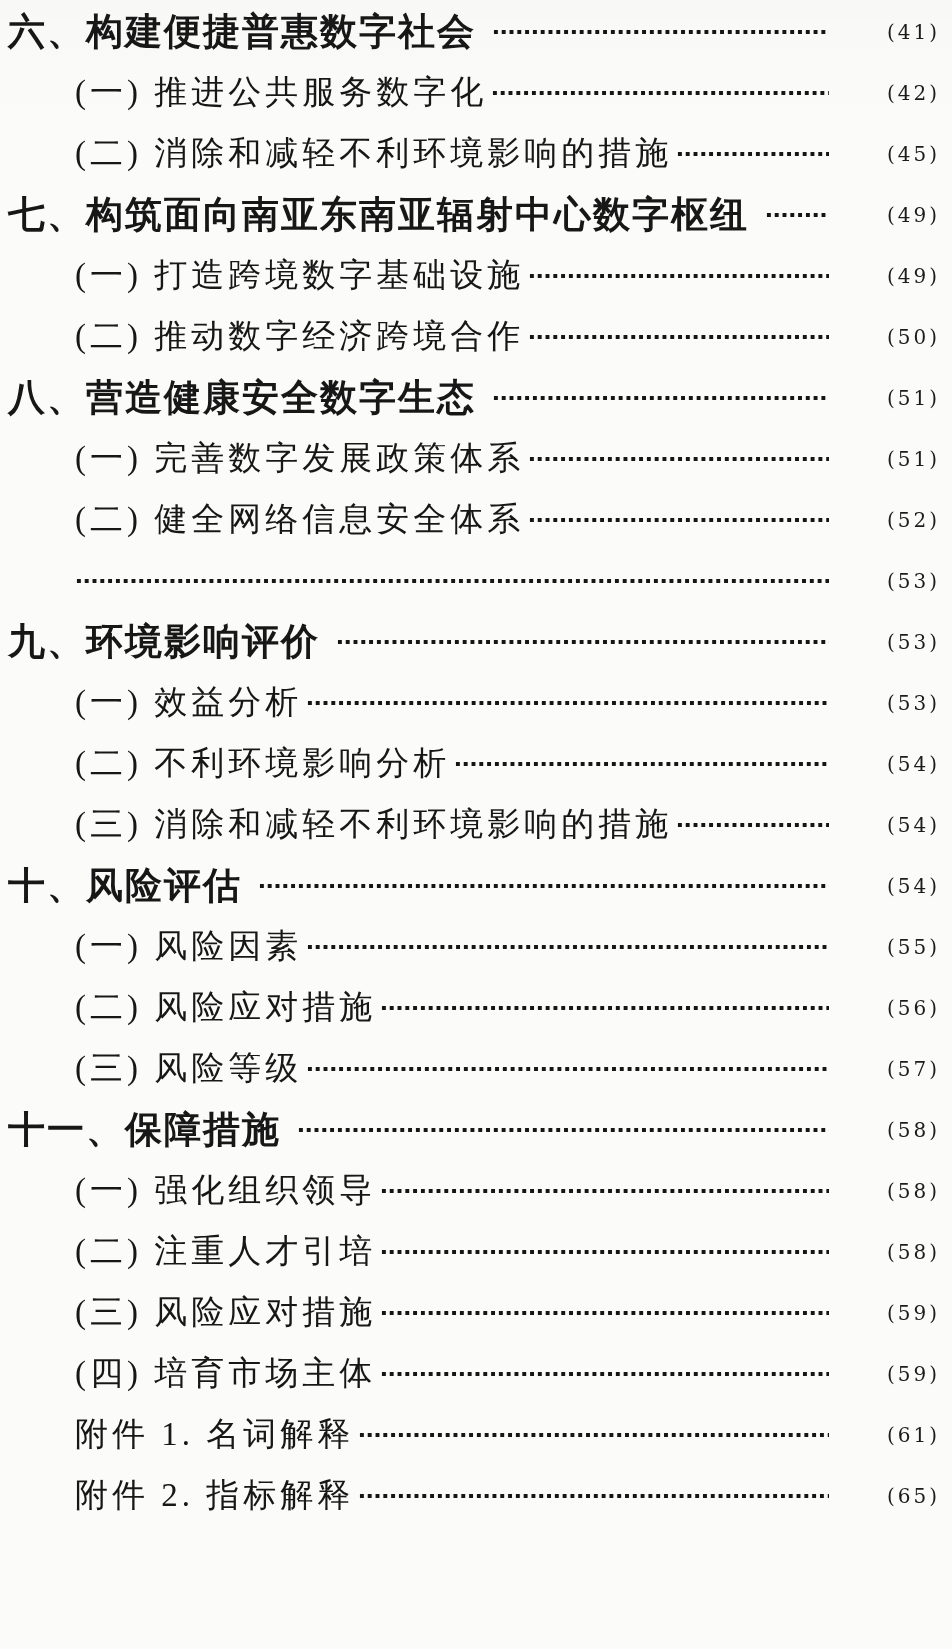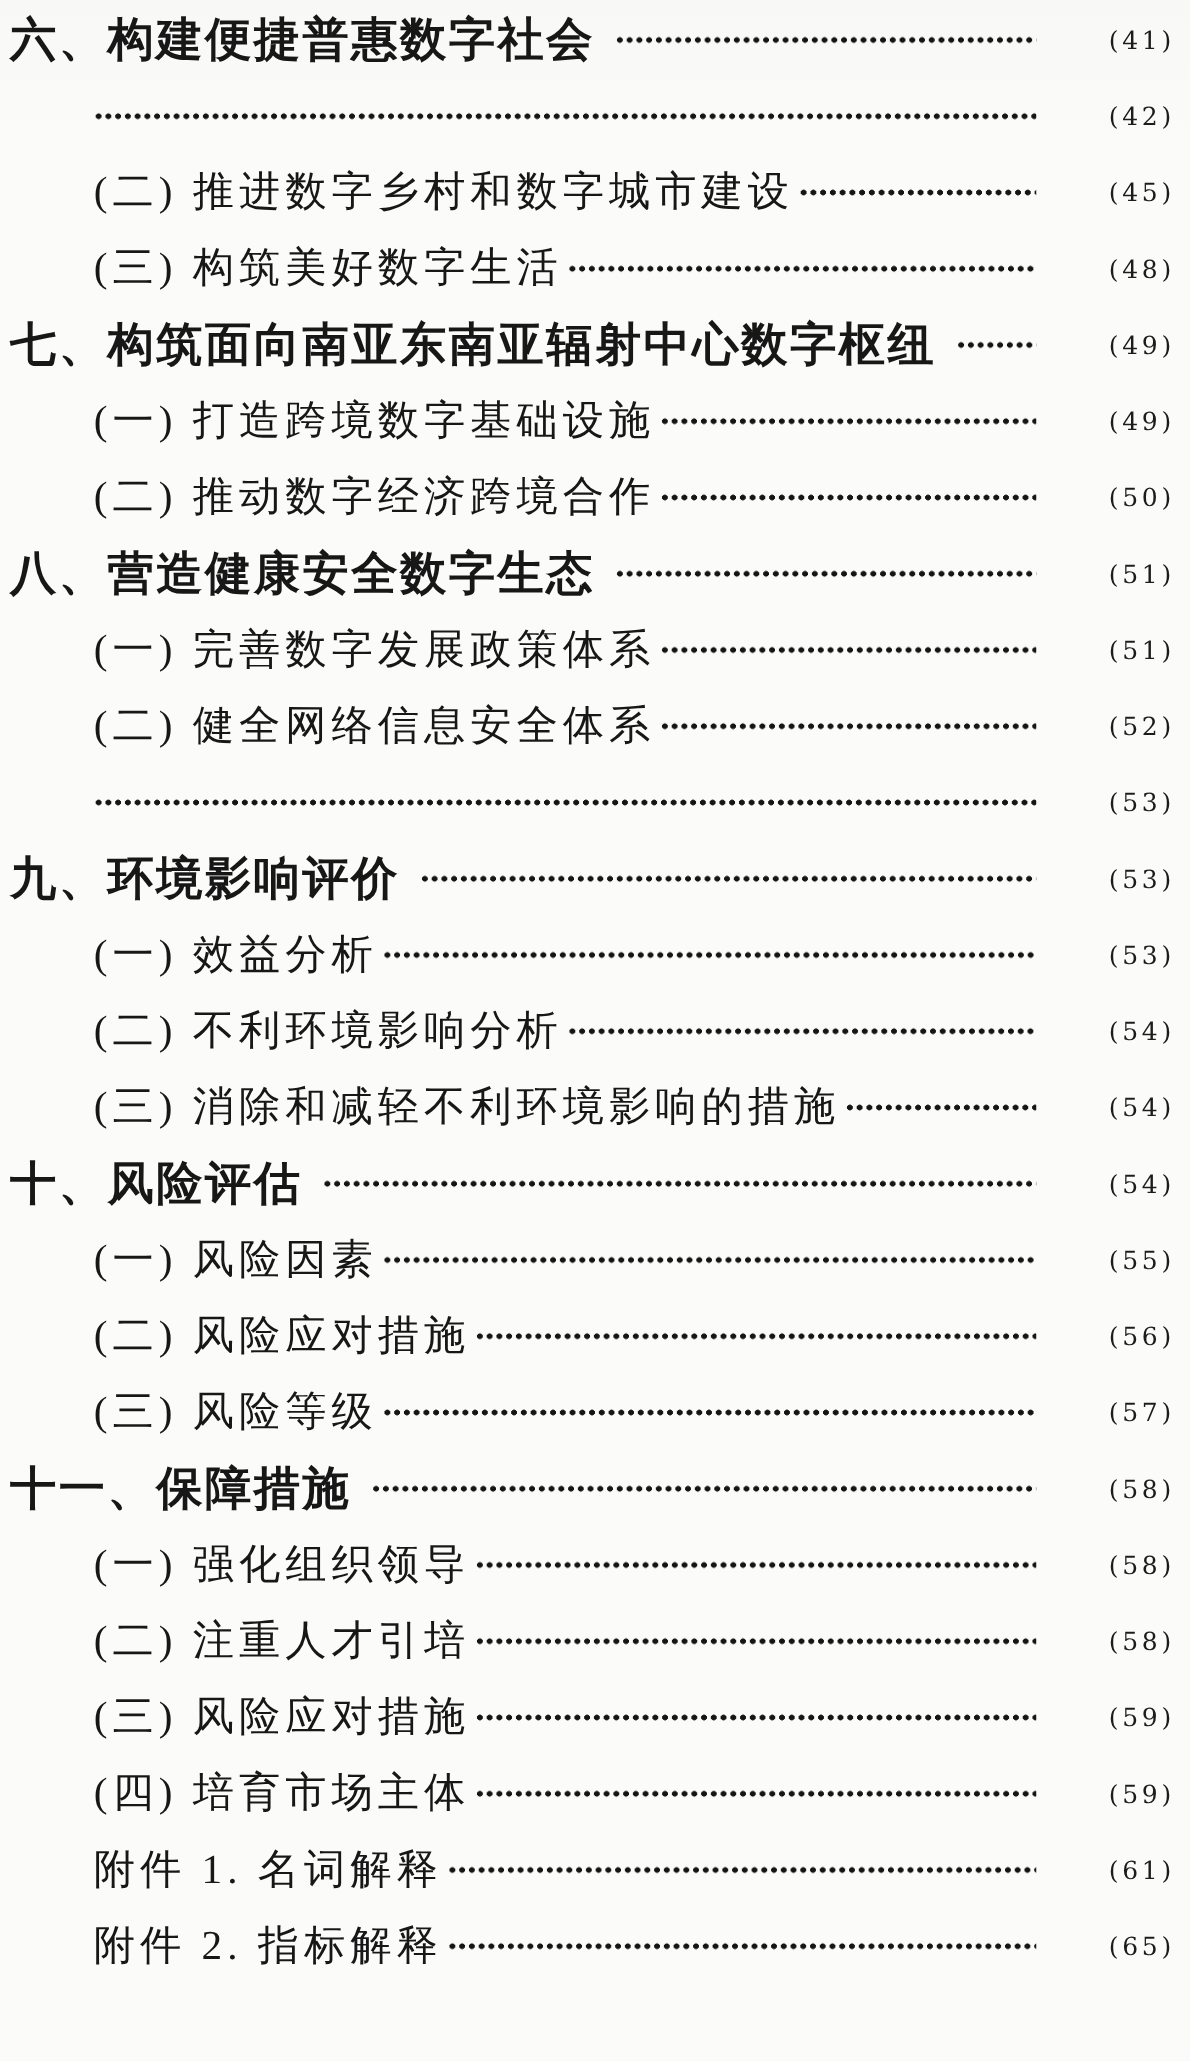--- a/index.html
+++ b/index.html
@@ -74,33 +74,29 @@
 </head>
 <body>
 
 <div class="page" id="toc-page">
     <div class="row level-1">
     <span class="label">六、构建便捷普惠数字社会</span>
     <span class="dots"></span>
     <span class="page-num">(41)</span>
   </div>
     <div class="row level-2">
+    <span class="label">(一) 推进公共服务数字化</span>
     <span class="dots"></span>
     <span class="page-num">(42)</span>
   </div>
     <div class="row level-2">
-    <span class="label">(二) 推进数字乡村和数字城市建设</span>
+    <span class="label">(二) 消除和减轻不利环境影响的措施</span>
     <span class="dots"></span>
     <span class="page-num">(45)</span>
   </div>
-    <div class="row level-2">
-    <span class="label">(三) 构筑美好数字生活</span>
-    <span class="dots"></span>
-    <span class="page-num">(48)</span>
-  </div>
     <div class="row level-1">
     <span class="label">七、构筑面向南亚东南亚辐射中心数字枢纽</span>
     <span class="dots"></span>
     <span class="page-num">(49)</span>
   </div>
     <div class="row level-2">
     <span class="label">(一) 打造跨境数字基础设施</span>
     <span class="dots"></span>
     <span class="page-num">(49)</span>
   </div>

